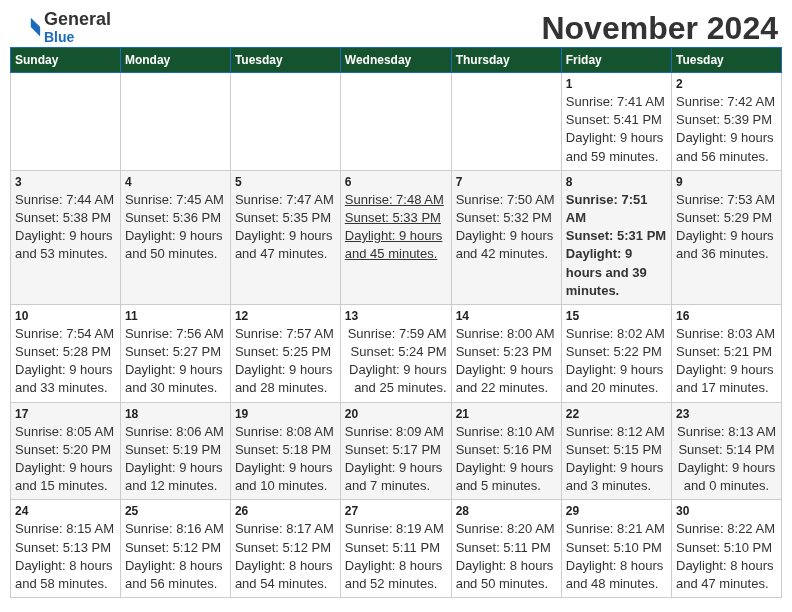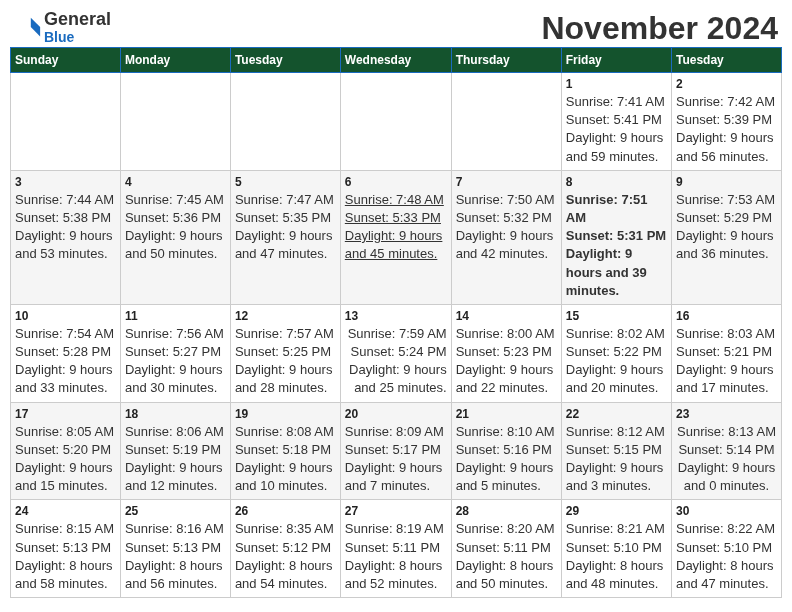--- a/index.html
+++ b/index.html
@@ -281,26 +281,26 @@
       <tr>
         <td>
           <div class="day-number">24</div>
           <div class="day-info" style="white-space: pre-line;">Sunrise: 8:15 AM
 Sunset: 5:13 PM
 Daylight: 8 hours and 58 minutes.</div>
         </td>
         <td>
           <div class="day-number">25</div>
           <div class="day-info" style="white-space: pre-line;">Sunrise: 8:16 AM
-Sunset: 5:13 PM
+Sunset: 5:12 PM
 Daylight: 8 hours and 56 minutes.</div>
         </td>
         <td>
           <div class="day-number">26</div>
-          <div class="day-info" style="white-space: pre-line;">Sunrise: 8:35 AM
+          <div class="day-info" style="white-space: pre-line;">Sunrise: 8:17 AM
 Sunset: 5:12 PM
 Daylight: 8 hours and 54 minutes.</div>
         </td>
         <td>
           <div class="day-number">27</div>
           <div class="day-info" style="white-space: pre-line;">Sunrise: 8:19 AM
 Sunset: 5:11 PM
 Daylight: 8 hours and 52 minutes.</div>
         </td>
         <td>

